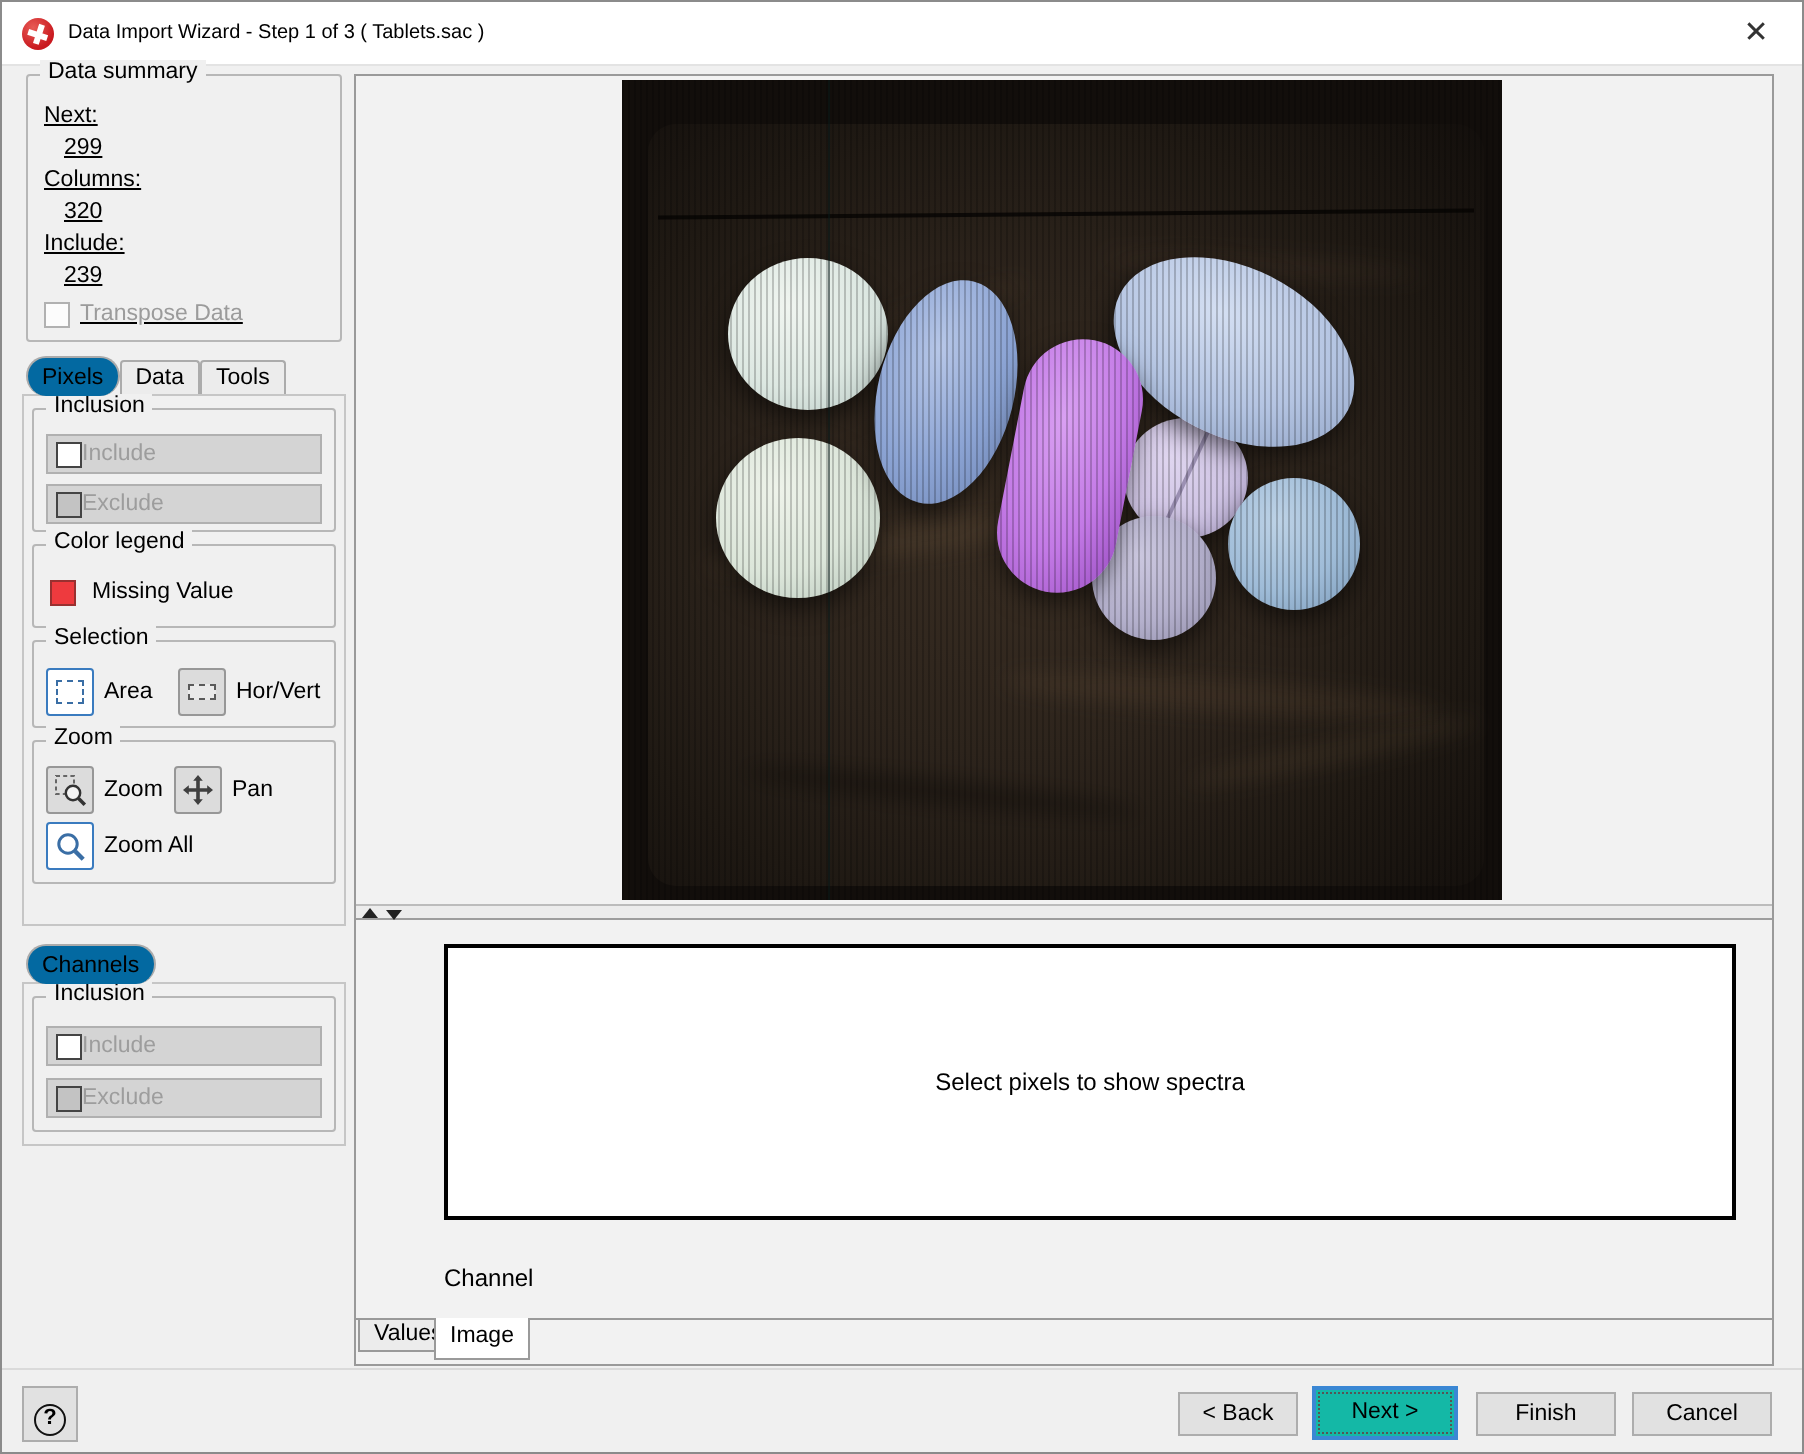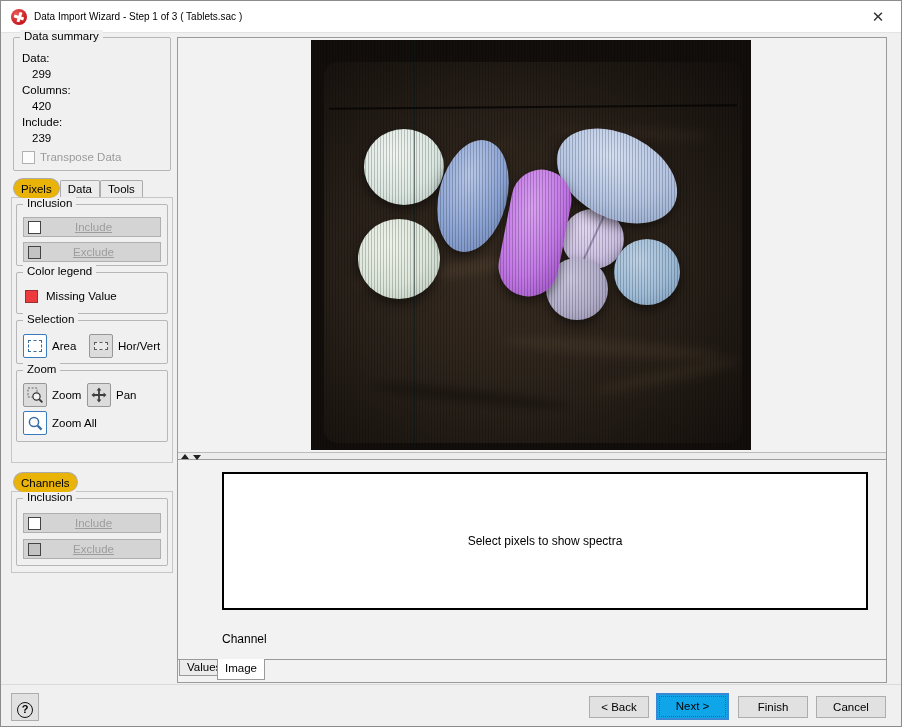--- a/index.html
+++ b/index.html
@@ -17,48 +17,48 @@
   .logo .bar.v { left:6.5px; top:3px; width:3px; height:10px; }
   .logo .rot { position:absolute; inset:0; transform:rotate(18deg); }
   .title-text { position:absolute; left:33px; top:0; line-height:32px; font-size:10px; }
   .close-btn { position:absolute; right:10px; top:3px; width:26px; height:26px; text-align:center;
                line-height:26px; font-size:15px; color:#333; cursor:pointer; }
 
   
   .sidebar { position:absolute; left:8px; top:36px; width:168px; height:646px; }
   .grp { position:absolute; border:1px solid #b7b7b7; border-radius:2px; }
   .grp-label { position:absolute; top:-8px; left:6px; background:#f0f0f0; padding:0 4px; font-size:11.5px; }
-  .grp-summary { left:4px; top:0; width:158px; height:134px; padding:12px 8px 4px 8px; }
+  .grp-summary { left:4px; top:0; width:158px; height:134px; padding:12px 8px 4px 8px;text-decoration:underline; }
   .ds-line { height:16px; line-height:16px; }
   .ds-val { padding-left:10px; }
   .chk-row { display:flex; align-items:center; height:18px; margin-top:2px; }
   .chk { width:13px; height:13px; background:#fcfcfc; border:1px solid #b1b1b1; margin-right:5px; flex:none; }
   .dis-label { color:#9b9b9b; }
 
   .tabstrip { position:absolute; left:4px; height:20px; }
   .tab { display:inline-block; height:18px; margin-top:2px; padding:0 7px; line-height:17px;
          background:#ececec; border:1px solid #ababab; border-bottom:none; border-radius:2px 2px 0 0;
          vertical-align:bottom; cursor:pointer; }
-  .tab.active { height:20px; margin-top:0; background:#eab308; position:relative; z-index:2; line-height:20px;border-radius:10px; }
+  .tab.active { height:20px; margin-top:0; background:#0369a1; position:relative; z-index:2; line-height:20px;border-radius:10px; }
   .tabpage { position:absolute; left:2px; width:162px; border:1px solid #c6c6c6; background:#f0f0f0; z-index:1; }
 
   .ts-pixels { top:141px; }  .page-pixels { top:160px; height:266px; }
   .ts-channels { top:435px; } .page-channels { top:454px; height:82px; }
 
   .grp-inclusion1 { left:4px; top:6px; width:152px; height:62px; }
   .grp-colorlegend { left:4px; top:74px; width:152px; height:42px; }
   .grp-selection { left:4px; top:122px; width:152px; height:44px; }
   .grp-zoom { left:4px; top:172px; width:152px; height:72px; }
   .grp-inclusion2 { left:4px; top:6px; width:152px; height:68px; }
 
   .chkbtn { position:absolute; left:6px; right:6px; height:20px; display:flex; align-items:center;
             background:#d4d4d4; border:1px solid #b0b0b0; cursor:default; }
   .chkbtn .bx { width:13px; height:13px; border:1px solid #444; background:#fff; margin-left:4px; flex:none; }
   .chkbtn .bx.gray { background:#c3c3c3; }
-  .chkbtn .lbl { flex:1; text-align:center; color:#9d9d9d; padding-right:14px;text-decoration:underline; }
+  .chkbtn .lbl { flex:1; color:#9d9d9d; padding-right:14px; }
 
   .swatch { position:absolute; left:8px; top:17px; width:13px; height:13px; border:1px solid #993030; }
   .legend-lbl { position:absolute; left:29px; top:16px; line-height:15px; }
 
   .iconbtn { position:absolute; width:24px; height:24px; background:#dcdcdc; border:1px solid #979797;
              border-radius:2px; display:flex; align-items:center; justify-content:center; cursor:pointer; }
   .iconbtn.sel { background:#ffffff; border:1px solid #3a7bbf; }
   .tool-lbl { position:absolute; line-height:24px; }
   .area-glyph { width:14px; height:12px; border:1px dashed #3a6ea5; }
   .hv-glyph { width:14px; height:8px; border:1px dashed #5a5a5a; background:#eaeaea; }
@@ -98,21 +98,21 @@
   .vline { position:absolute; left:103px; top:0; bottom:0; width:1px; background:rgba(8,24,24,.55); z-index:6; }
 
   
   .footer { position:absolute; left:0; right:0; top:683px; height:44px; background:#f0f0f0; border-top:1px solid #dadada; }
   .btn { position:absolute; background:#e1e1e1; border:1px solid #adadad; font-size:11.5px;
          font-family:"Liberation Sans", sans-serif; text-align:center; cursor:pointer; }
   .btn-help { left:10px; top:8px; width:28px; height:28px; }
   .q-ring { display:inline-block; width:16px; height:16px; margin-top:5px; border:1.6px solid #111; border-radius:50%;
             line-height:13px; font-size:11px; font-weight:bold; }
   .btn-back { left:588px; top:11px; width:60px; height:22px; line-height:20px; }
-  .btn-next { left:655px; top:8px; width:73px; height:27px; line-height:23px; background:#0ea5e9;
+  .btn-next { left:655px; top:8px; width:73px; height:27px; line-height:23px; background:#14b8a6;
               border:2px solid #3a87d4; outline:1px dotted #555; outline-offset:-4px; }
   .btn-finish { left:737px; top:11px; width:70px; height:22px; line-height:20px; }
   .btn-cancel { left:815px; top:11px; width:70px; height:22px; line-height:20px; }
 </style>
 </head>
 <body>
 
 <div class="window">
 
   <div class="titlebar">
@@ -123,24 +123,24 @@
         </div>
     </div>
     <div class="title-text">Data Import Wizard - Step 1 of 3 ( Tablets.sac )</div>
     <div class="close-btn">✕</div>
   </div>
 
   <div class="sidebar">
 
     <div class="grp grp-summary">
       <div class="grp-label">Data summary</div>
-      <div class="ds-line">Data:</div>
+      <div class="ds-line">Next:</div>
       <div class="ds-line ds-val">299</div>
       <div class="ds-line">Columns:</div>
-      <div class="ds-line ds-val">420</div>
+      <div class="ds-line ds-val">320</div>
       <div class="ds-line">Include:</div>
       <div class="ds-line ds-val">239</div>
       <div class="chk-row">
         <span class="chk"></span>
         <span class="dis-label">Transpose Data</span>
       </div>
     </div>
 
     <div class="tabstrip ts-pixels">
       <div class="tab active">Pixels</div><div class="tab">Data</div><div class="tab">Tools</div>

